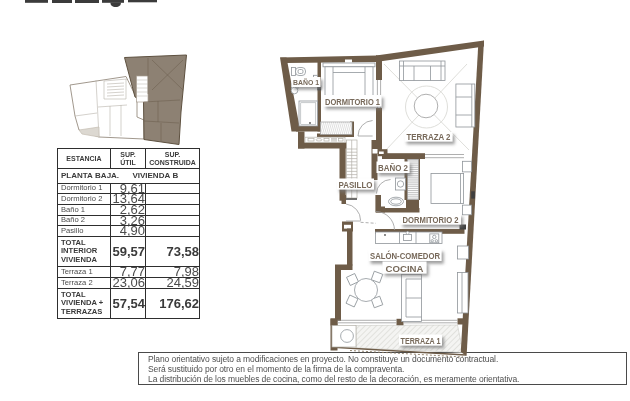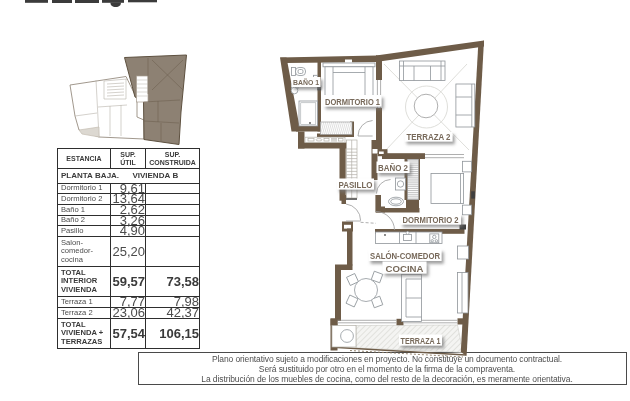--- a/index.html
+++ b/index.html
@@ -4,21 +4,21 @@
 <style>
 html,body{margin:0;padding:0;background:#fff;}
 .page{position:relative;width:630px;height:401px;background:#fff;overflow:hidden;font-family:"Liberation Sans",sans-serif;}
 table{border-collapse:collapse;}
 td{border:1px solid #2e2e2e;padding:0;color:#4b4b4b;font-family:"Liberation Sans",sans-serif;vertical-align:middle;}
 .tbl{position:absolute;left:57px;top:148px;}
 .hd{font-weight:bold;font-size:7px;text-align:center;line-height:8px;color:#3a3a3a;}
 .nm{font-size:7.6px;padding-left:3px;line-height:8.4px;}
 .num{font-size:13px;text-align:right;line-height:8px;}
 .bold{font-weight:bold;color:#3a3a3a;}
-.disc{position:absolute;left:138px;top:352px;width:489px;height:33px;box-sizing:border-box;border:1px solid #4a4a4a;font-size:8.5px;color:#4f4f4f;line-height:10px;letter-spacing:-0.1px;padding:1px 0 0 9px;text-align:center;}
+.disc{position:absolute;left:138px;top:352px;width:489px;height:33px;box-sizing:border-box;border:1px solid #4a4a4a;font-size:8.5px;color:#4f4f4f;line-height:10px;letter-spacing:-0.1px;padding:1px 0 0 9px;}
 </style>
 </head>
 <body>
 <div class="page">
 
 <svg style="position:absolute;left:0;top:0" width="630" height="10" viewBox="0 0 630 10">
 <g fill="#3b3b3b">
 <rect x="25" y="0" width="23" height="2.8"></rect>
 <rect x="52" y="0" width="20" height="3"></rect>
 <rect x="75" y="0" width="24" height="3"></rect>
@@ -62,43 +62,38 @@
           <td class="nm">Baño 2</td>
           <td class="num">3,26</td>
           <td class="num"></td>
         </tr>
 <tr style="height:11px">
           <td class="nm">Pasillo</td>
           <td class="num">4,90</td>
           <td class="num"></td>
         </tr>
 <tr style="height:30px">
-          <td class="nm">Salon-<br>comedor-<br>cocina</td>
-          <td class="num">25,20</td>
-          <td class="num"></td>
-        </tr>
-<tr style="height:30px">
           <td class="nm bold">TOTAL<br>INTERIOR<br>VIVIENDA</td>
           <td class="num bold">59,57</td>
           <td class="num bold">73,58</td>
         </tr>
 <tr style="height:11px">
           <td class="nm">Terraza 1</td>
           <td class="num">7,77</td>
           <td class="num">7,98</td>
         </tr>
 <tr style="height:11px">
           <td class="nm">Terraza 2</td>
           <td class="num">23,06</td>
-          <td class="num">42,37</td>
+          <td class="num">24,59</td>
         </tr>
 <tr style="height:30px">
           <td class="nm bold">TOTAL<br>VIVIENDA +<br>TERRAZAS</td>
           <td class="num bold">57,54</td>
-          <td class="num bold">106,15</td>
+          <td class="num bold">176,62</td>
         </tr>
 </tbody>
     </table>
 
 <div class="disc">Plano orientativo sujeto a modificaciones en proyecto. No constituye un documento contractual.<br>Será sustituido por otro en el momento de la firma de la compraventa.<br>La distribución de los muebles de cocina, como del resto de la decoración, es meramente orientativa.</div>
 
 <svg style="position:absolute;left:0;top:0" width="630" height="160" viewBox="0 0 630 160">
 
 <g>
 <polygon points="70,85 126,76.5 137,99 137,117 144,120 144,139 99,137 79,130 75,116" fill="#fff" stroke="#968c80" stroke-width="0.9"></polygon>

